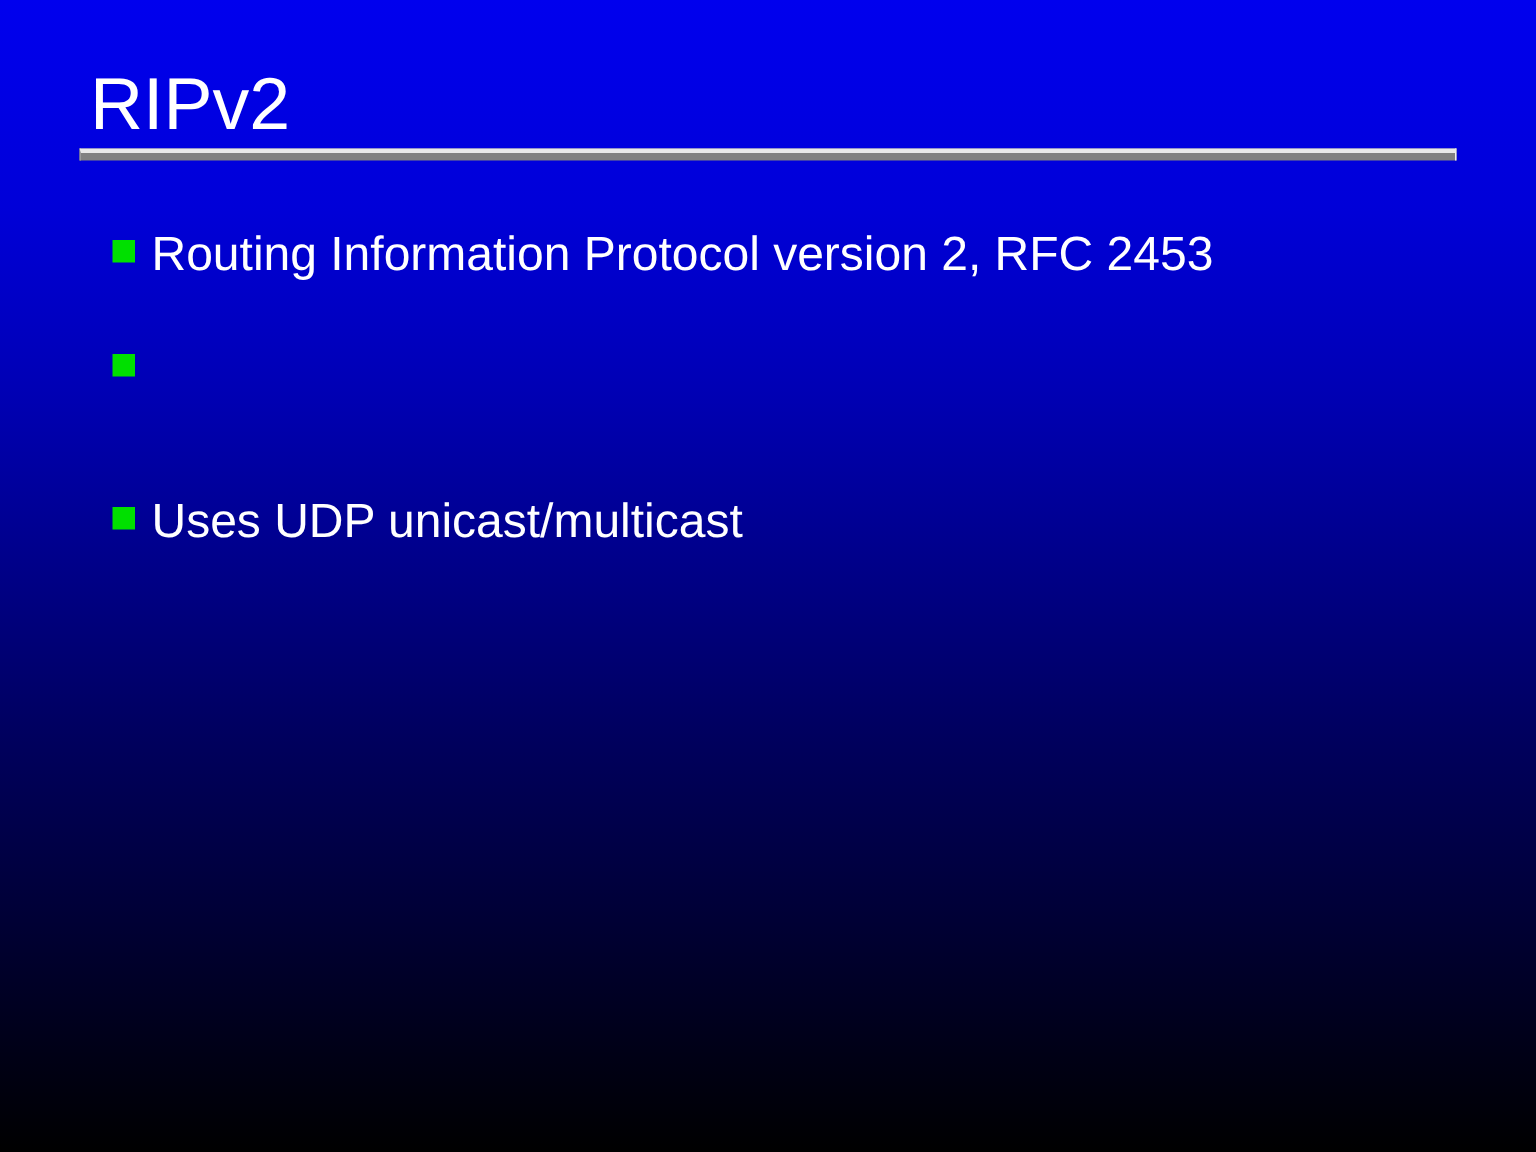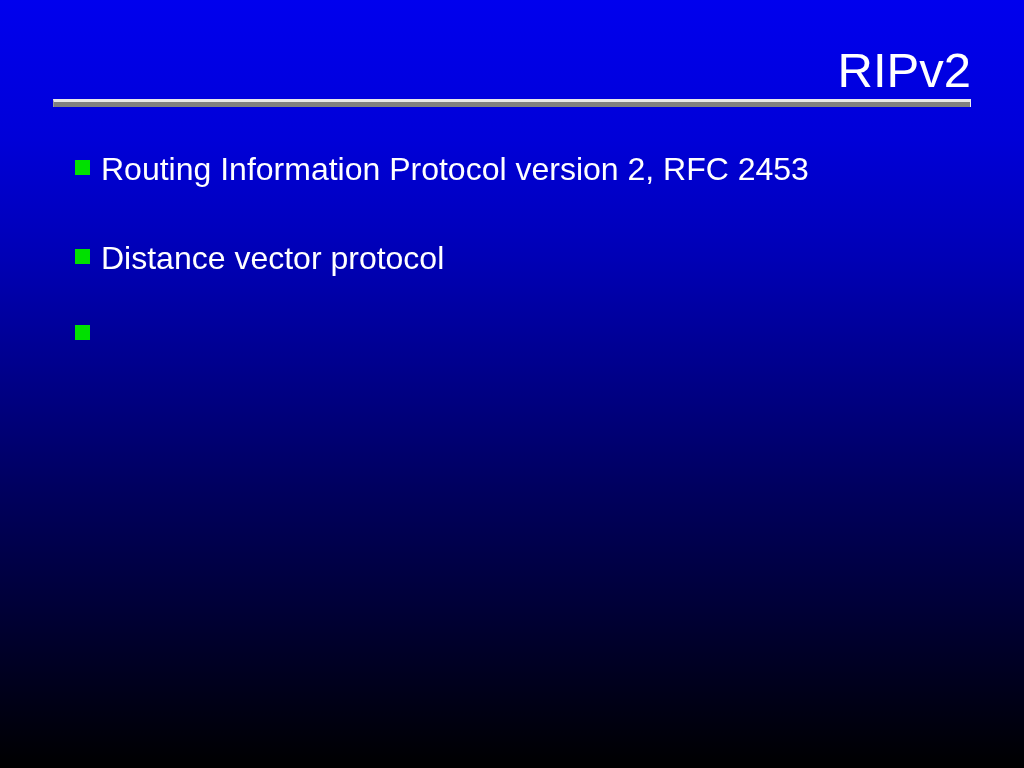--- a/index.html
+++ b/index.html
@@ -23,21 +23,20 @@
     
     background: linear-gradient(to bottom,
         #0000ee 0%,
         #0000d8 18%,
         #0000b4 34%,
         #000086 50%,
         #00005e 64%,
         #00003a 78%,
         #00001a 90%,
         #000000 100%);
-    text-align: right;
   }
 
   
   #title-block {
     position: absolute;
     left: 53px;
     top: 44px;
     width: 918px;
   }
   #page-title {
@@ -110,23 +109,23 @@
 
   <ul id="bullet-list">
 
     <li class="bullet-item">
       <span class="bullet-marker"></span>
       <span class="bullet-text">Routing Information Protocol version 2, RFC 2453</span>
     </li>
 
     <li class="bullet-item">
       <span class="bullet-marker"></span>
-      <span class="bullet-text">Distance vector protocol</span>
     </li>
 
 
     <li class="bullet-item">
       <span class="bullet-marker"></span>
+      <span class="bullet-text">Uses UDP unicast/multicast</span>
     </li>
 
   </ul>
 
 </div>
 
 </body></html>

